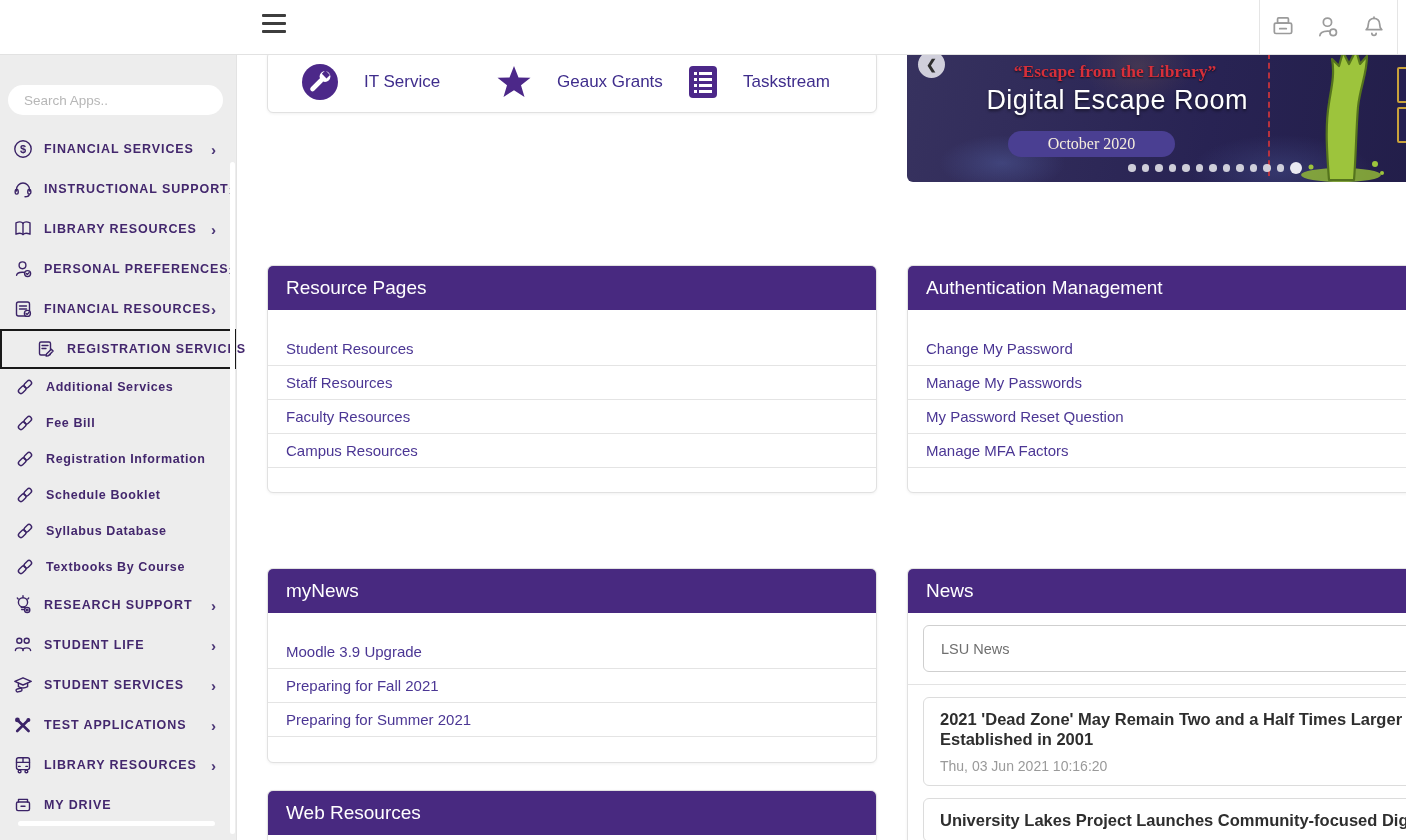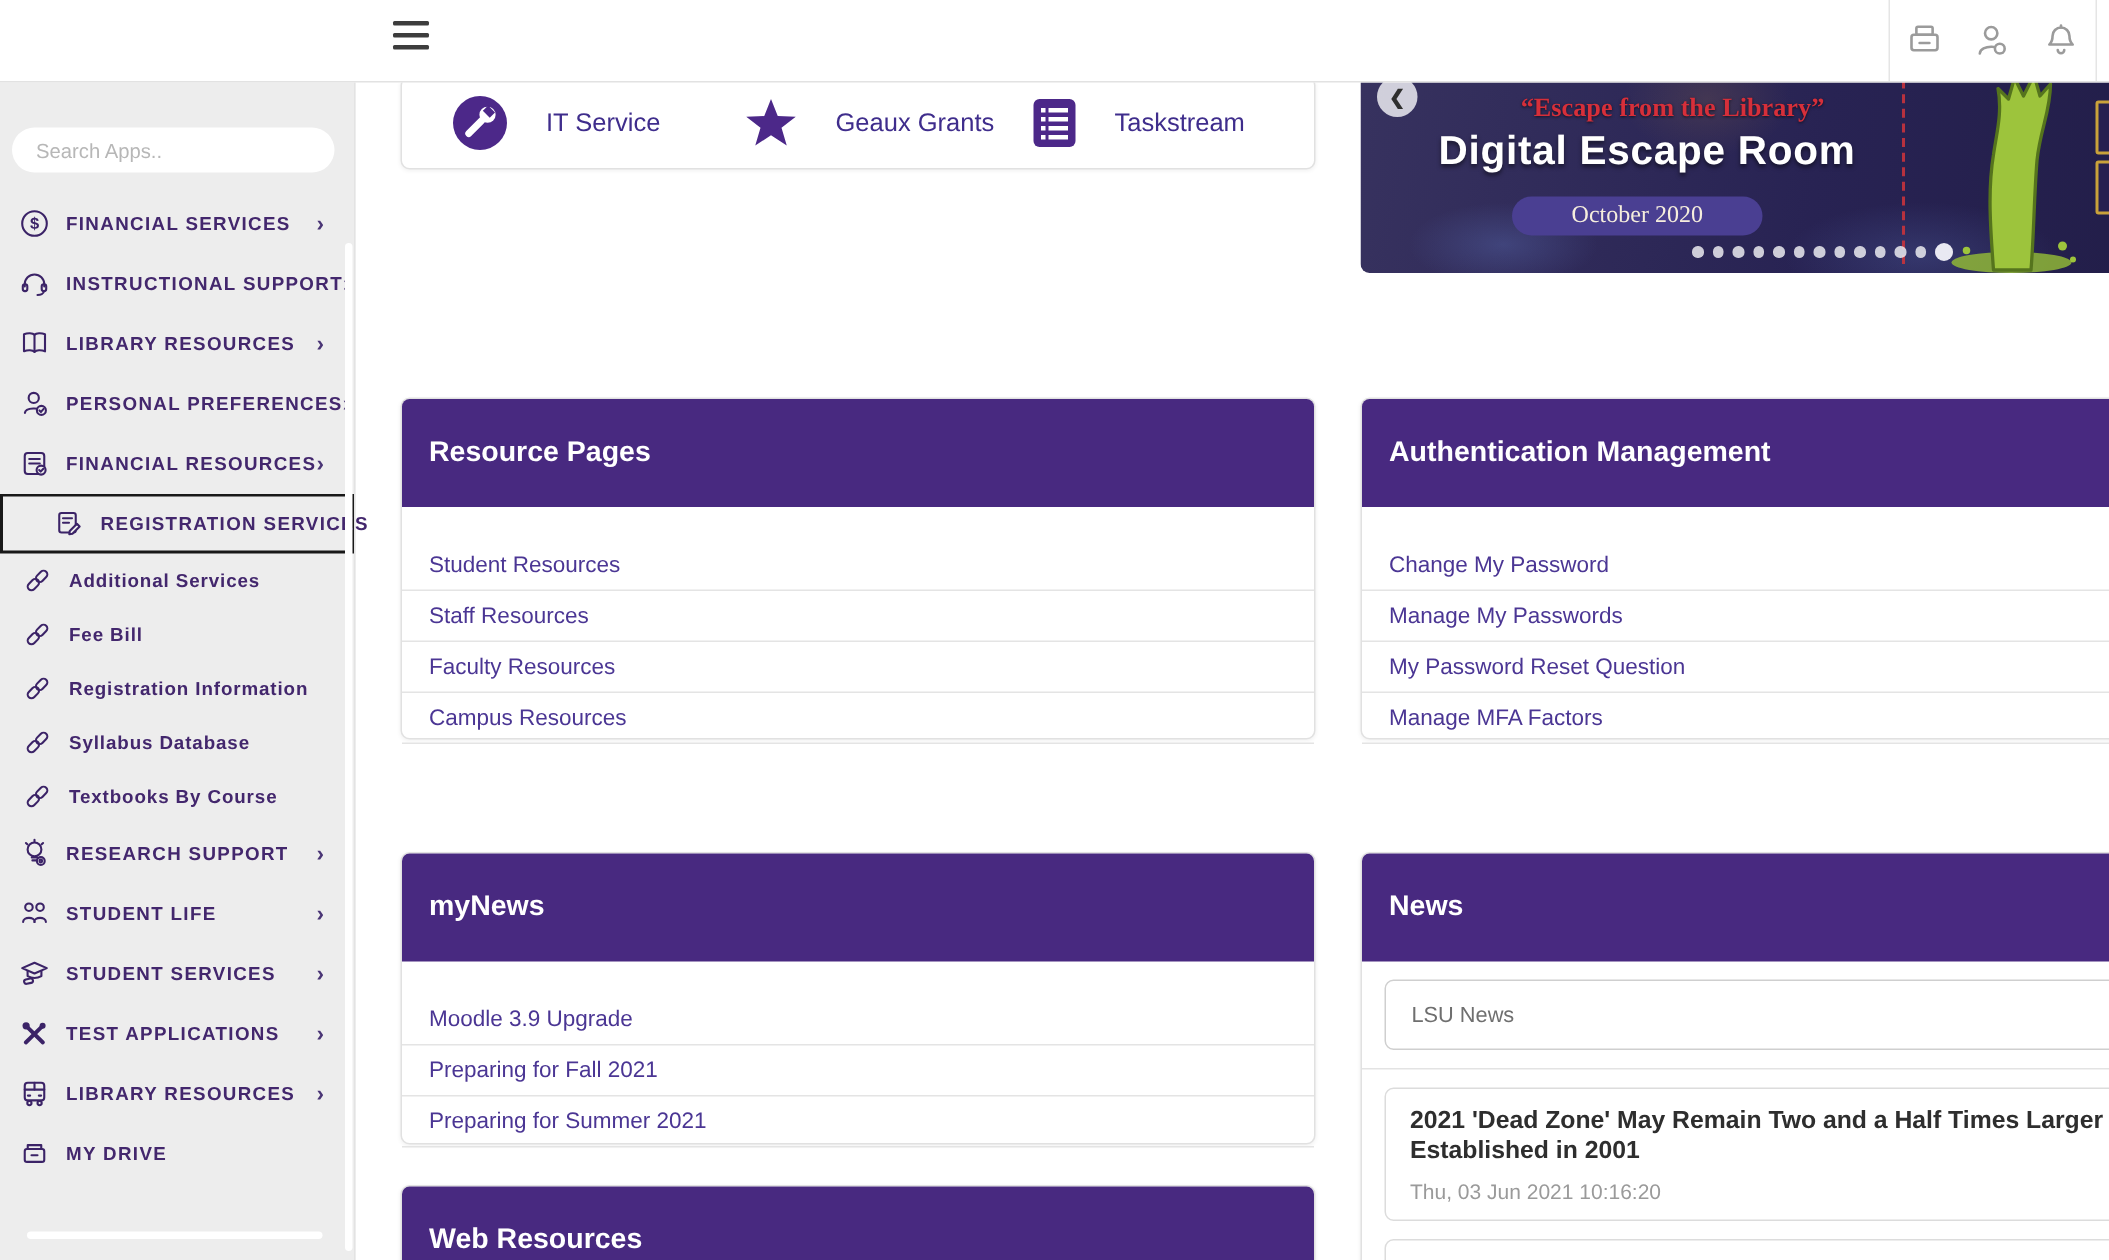--- a/index.html
+++ b/index.html
@@ -34,21 +34,21 @@
   .sb-chev{margin-left:auto;color:#4a3575;font-size:15px;font-weight:700;padding-right:4px;}
   .sb-sub{height:36px;padding-left:14px;}
   .sb-sub .sb-label{letter-spacing:.6px;}
   .sb-vtrack{position:absolute;right:1px;top:108px;width:5px;height:672px;background:#fff;border-radius:3px;}
   .sb-htrack{position:absolute;left:18px;bottom:14px;width:197px;height:5px;background:#fff;border-radius:3px;}
 
   
   .main{position:absolute;left:237px;top:54px;width:1169px;height:786px;overflow:hidden;background:#fff;}
   .card{position:absolute;background:#fff;border:1px solid #e1e1e1;border-radius:6px;
     box-shadow:0 1px 3px rgba(0,0,0,.06);box-sizing:border-box;}
-  .card-header{background:#482980;color:#fff;font-size:19px;font-weight:700;height:72px;
+  .card-header{background:#482980;color:#fff;font-size:19px;font-weight:400;height:44px;
     padding:0 18px;border-radius:5px 5px 0 0;display:flex;align-items:center;}
   .link-rows{padding-top:22px;}
   .link-row{height:33px;display:flex;align-items:center;padding:0 18px;border-bottom:1px solid #e4e4e4;}
   .card-link{font-size:15px;font-weight:400;color:#4b3694;text-decoration:none;white-space:nowrap;cursor:pointer;}
 
   
   .shortcuts-card{left:30px;top:-3px;width:610px;height:62px;border-radius:6px;}
   .shortcut{position:absolute;top:50%;transform:translateY(-50%);display:flex;align-items:center;gap:25px;cursor:pointer;}
   .shortcut-label{font-size:17px;font-weight:500;color:#3f2d8c;white-space:nowrap;}
   .sc1{left:33px;} .sc2{left:228px;} .sc3{left:420px;}
@@ -56,21 +56,21 @@
   
   .carousel{position:absolute;left:670px;top:-7px;width:680px;height:135px;border-radius:6px;overflow:hidden;cursor:pointer;
     background:
       radial-gradient(90px 40px at 14% 86%, rgba(88,106,176,.38), transparent 70%),
       radial-gradient(130px 52px at 55% 92%, rgba(88,106,176,.30), transparent 70%),
       radial-gradient(80px 55px at 34% 14%, rgba(150,110,70,.22), transparent 70%),
       linear-gradient(100deg,#37325f 0%,#282353 45%,#1e1a42 100%);}
   .car-quote{position:absolute;left:58px;top:14px;width:300px;text-align:center;
     font-family:"Liberation Serif",serif;font-weight:700;font-size:17.5px;color:#d62f3a;
     text-shadow:0 1px 2px rgba(0,0,0,.65);white-space:nowrap;}
-  .car-title{position:absolute;left:41px;top:38px;width:300px;text-align:center;font-size:27px;font-weight:700;color:#fff;
+  .car-title{position:absolute;left:41px;top:38px;width:300px;text-align:right;font-size:27px;font-weight:400;color:#fff;
     letter-spacing:.5px;text-shadow:0 2px 3px rgba(0,0,0,.5);white-space:nowrap;}
   .car-badge{position:absolute;left:101px;top:84px;width:167px;height:26px;border-radius:13px;background:#4a3f92;
     display:flex;align-items:center;justify-content:center;font-family:"Liberation Serif",serif;
     font-size:16px;color:#f6eedd;}
   .car-arrow{position:absolute;left:11px;top:4px;width:27px;height:27px;border-radius:50%;
     background:rgba(243,243,246,.82);color:#2f2f2f;display:flex;align-items:center;justify-content:center;
     font-size:13px;font-weight:700;cursor:pointer;}
   .car-dash{position:absolute;left:361px;top:6px;bottom:6px;border-left:2px dashed #c8333c;opacity:.9;}
   .car-dots{position:absolute;left:221px;bottom:8px;display:flex;align-items:center;gap:6px;}
   .dot{width:7.5px;height:7.5px;border-radius:50%;background:rgba(235,235,240,.85);cursor:pointer;}
@@ -227,20 +227,29 @@
     </svg>
     <span class="sb-label">Registration Information</span>
   </div>
   <div class="sb-item sb-sub">
     <svg class="sb-icon" viewBox="0 0 22 22" fill="none" stroke="#3b2367" stroke-width="1.4">
       <g transform="rotate(-45 11 11)">
           <rect x="2.8" y="8.5" width="8.6" height="5" rx="2.5"></rect>
           <rect x="10.6" y="8.5" width="8.6" height="5" rx="2.5"></rect>
         </g>
     </svg>
+    <span class="sb-label">Schedule Booklet</span>
+  </div>
+  <div class="sb-item sb-sub">
+    <svg class="sb-icon" viewBox="0 0 22 22" fill="none" stroke="#3b2367" stroke-width="1.4">
+      <g transform="rotate(-45 11 11)">
+          <rect x="2.8" y="8.5" width="8.6" height="5" rx="2.5"></rect>
+          <rect x="10.6" y="8.5" width="8.6" height="5" rx="2.5"></rect>
+        </g>
+    </svg>
     <span class="sb-label">Syllabus Database</span>
   </div>
   <div class="sb-item sb-sub">
     <svg class="sb-icon" viewBox="0 0 22 22" fill="none" stroke="#3b2367" stroke-width="1.4">
       <g transform="rotate(-45 11 11)">
           <rect x="2.8" y="8.5" width="8.6" height="5" rx="2.5"></rect>
           <rect x="10.6" y="8.5" width="8.6" height="5" rx="2.5"></rect>
         </g>
     </svg>
     <span class="sb-label">Textbooks By Course</span>

